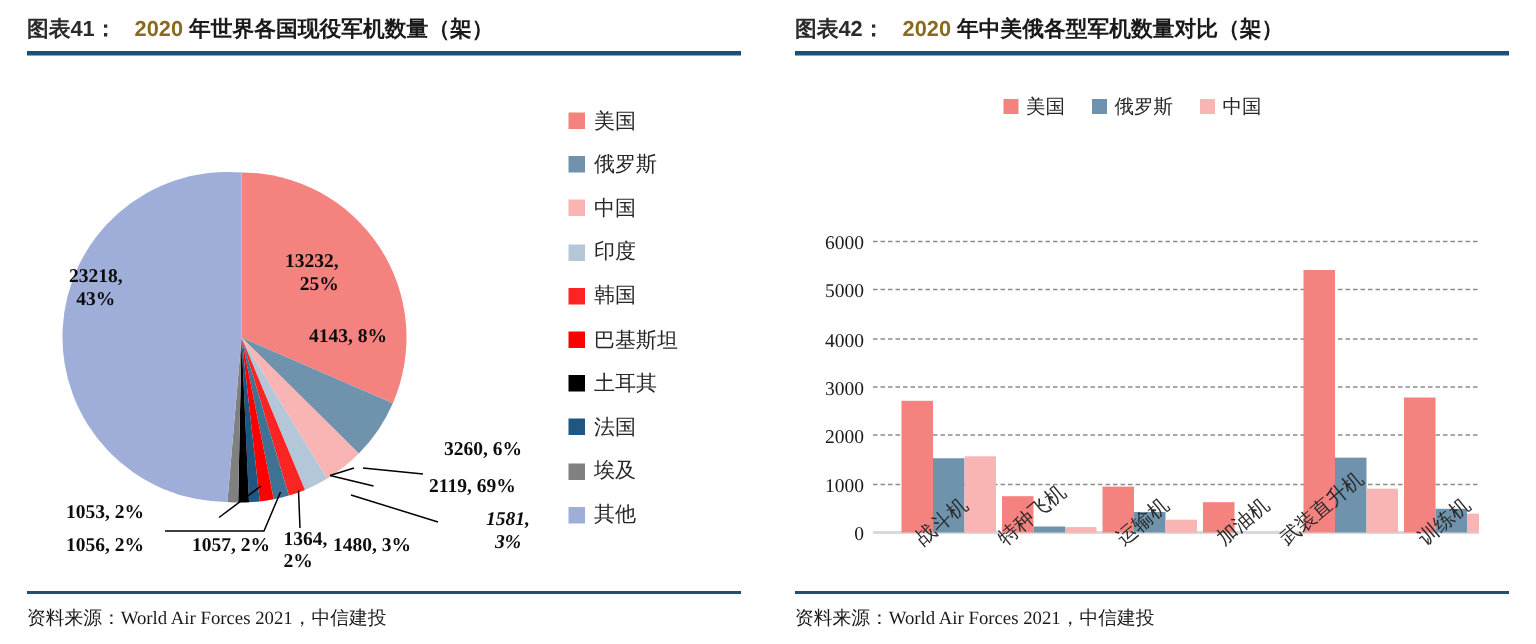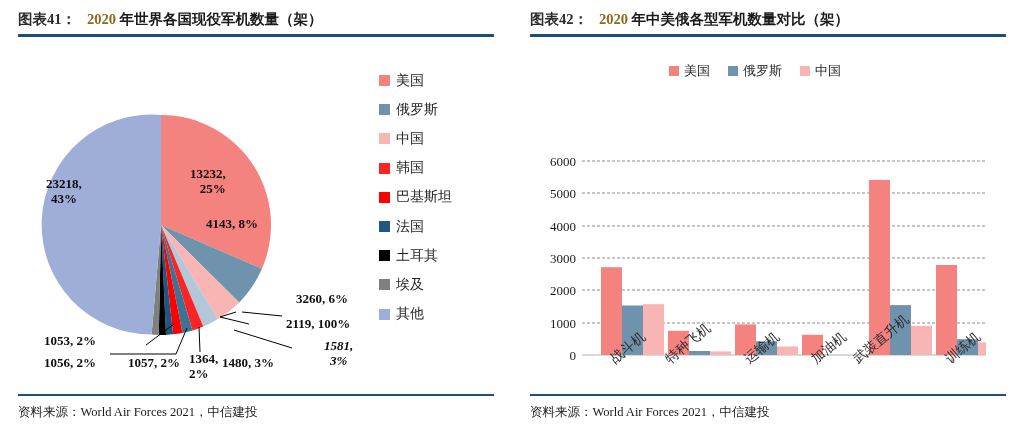--- a/index.html
+++ b/index.html
@@ -8,21 +8,21 @@
     font-family:"Liberation Serif", serif;
     position:relative;overflow:hidden;
   }
   .panel{position:absolute;top:0;height:429px;width:512px;box-sizing:border-box;}
   .panel-left{left:0;padding:0 18px;}
   .panel-right{left:512px;padding:0 18px;}
 
   .fig-title{
     position:absolute;top:10px;left:18px;right:10px;
     font-size:14.5px;font-weight:bold;color:#1a1a1a;white-space:nowrap;
-    font-family:Liberation Serif, serif;
+    font-family:Liberation Sans, sans-serif;
   }
   .fig-title .num{color:#2b2b2b;}
   .fig-title .yr{color:#8a6a1f;}
   .title-rule{
     position:absolute;top:34px;left:18px;width:476px;height:3px;
     background:#1f4e79;
   }
   .foot-rule{
     position:absolute;bottom:33px;left:18px;width:476px;height:2.5px;
     background:#1f4e79;
@@ -106,21 +106,21 @@
       <span>13232,</span><br>
       <span>25%</span>
     </div>
     <div class="pie-lab" style="left:182px;top:155px;">
       <span>4143, 8%</span>
     </div>
     <div class="pie-lab" style="left:272px;top:230px;">
       <span>3260, 6%</span>
     </div>
     <div class="pie-lab" style="left:262px;top:255px;">
-      <span>2119, 100%</span>
+      <span>2119, 69%</span>
     </div>
     <div class="pie-lab" style="left:300px;top:277px;text-align:center;font-style:italic;">
       <span>1581,</span><br>
       <span>3%</span>
     </div>
     <div class="pie-lab" style="left:198px;top:294px;">
       <span>1480, 3%</span>
     </div>
     <div class="pie-lab" style="left:165px;top:290px;text-align:left;">
       <span>1364,</span><br>
@@ -147,34 +147,38 @@
       </div>
       <div class="lg-row">
         <span class="lg-sw" style="background:#6f93ad"></span>
         <span class="lg-tx">俄罗斯</span>
       </div>
       <div class="lg-row">
         <span class="lg-sw" style="background:#f9b4b4"></span>
         <span class="lg-tx">中国</span>
       </div>
       <div class="lg-row">
+        <span class="lg-sw" style="background:#b4c7d9"></span>
+        <span class="lg-tx">印度</span>
+      </div>
+      <div class="lg-row">
         <span class="lg-sw" style="background:#fb2424"></span>
         <span class="lg-tx">韩国</span>
       </div>
       <div class="lg-row">
         <span class="lg-sw" style="background:#fe0000"></span>
         <span class="lg-tx">巴基斯坦</span>
       </div>
       <div class="lg-row">
+        <span class="lg-sw" style="background:#000000"></span>
+        <span class="lg-tx">土耳其</span>
+      </div>
+      <div class="lg-row">
         <span class="lg-sw" style="background:#1f5682"></span>
         <span class="lg-tx">法国</span>
-      </div>
-      <div class="lg-row">
-        <span class="lg-sw" style="background:#000000"></span>
-        <span class="lg-tx">土耳其</span>
       </div>
       <div class="lg-row">
         <span class="lg-sw" style="background:#808080"></span>
         <span class="lg-tx">埃及</span>
       </div>
       <div class="lg-row">
         <span class="lg-sw" style="background:#9fadd9"></span>
         <span class="lg-tx">其他</span>
       </div>
     </div>

